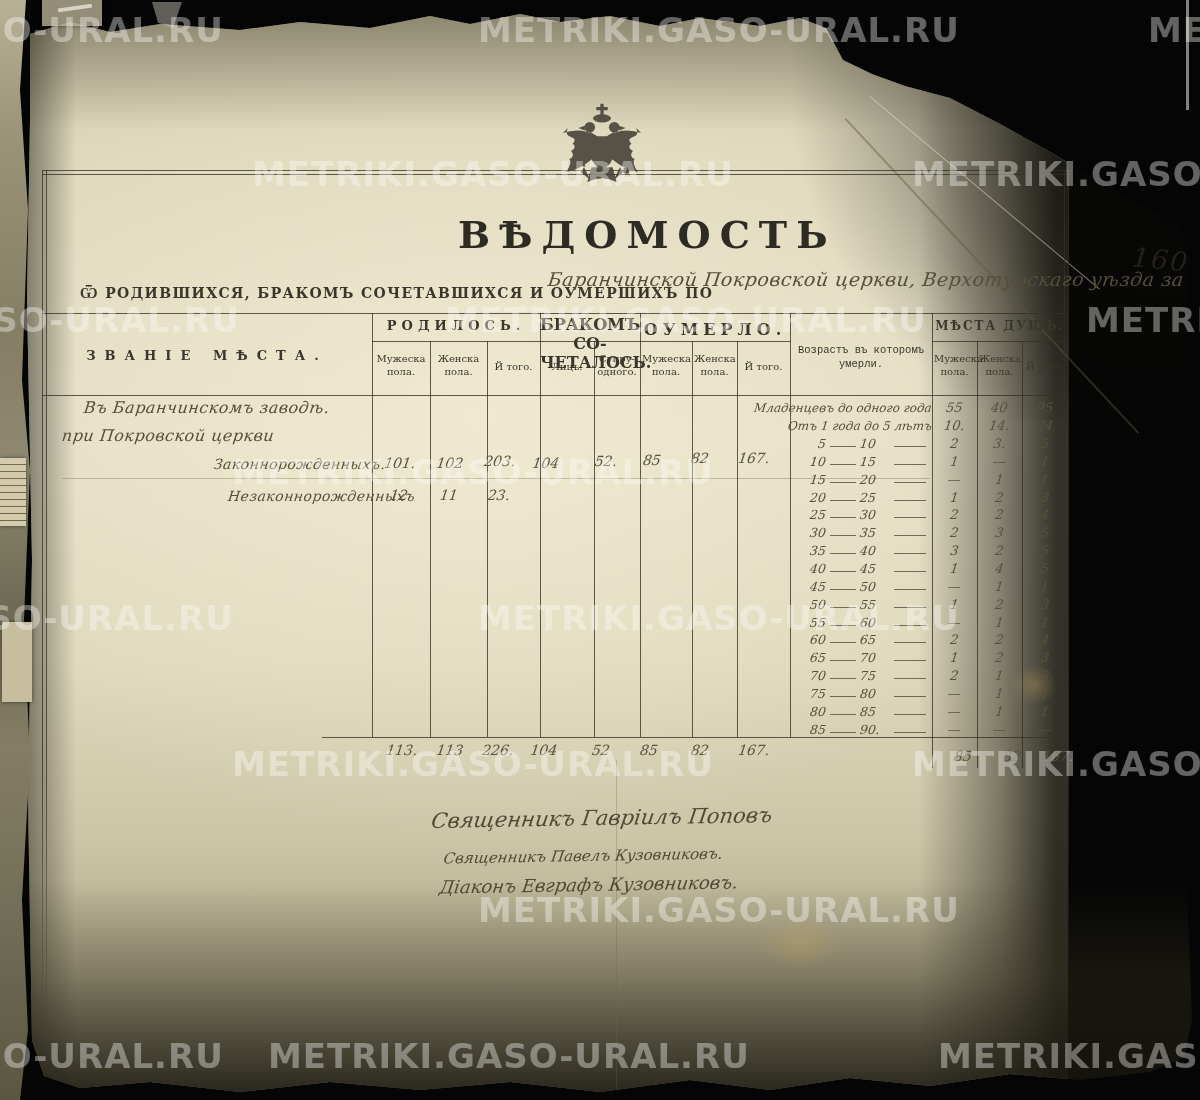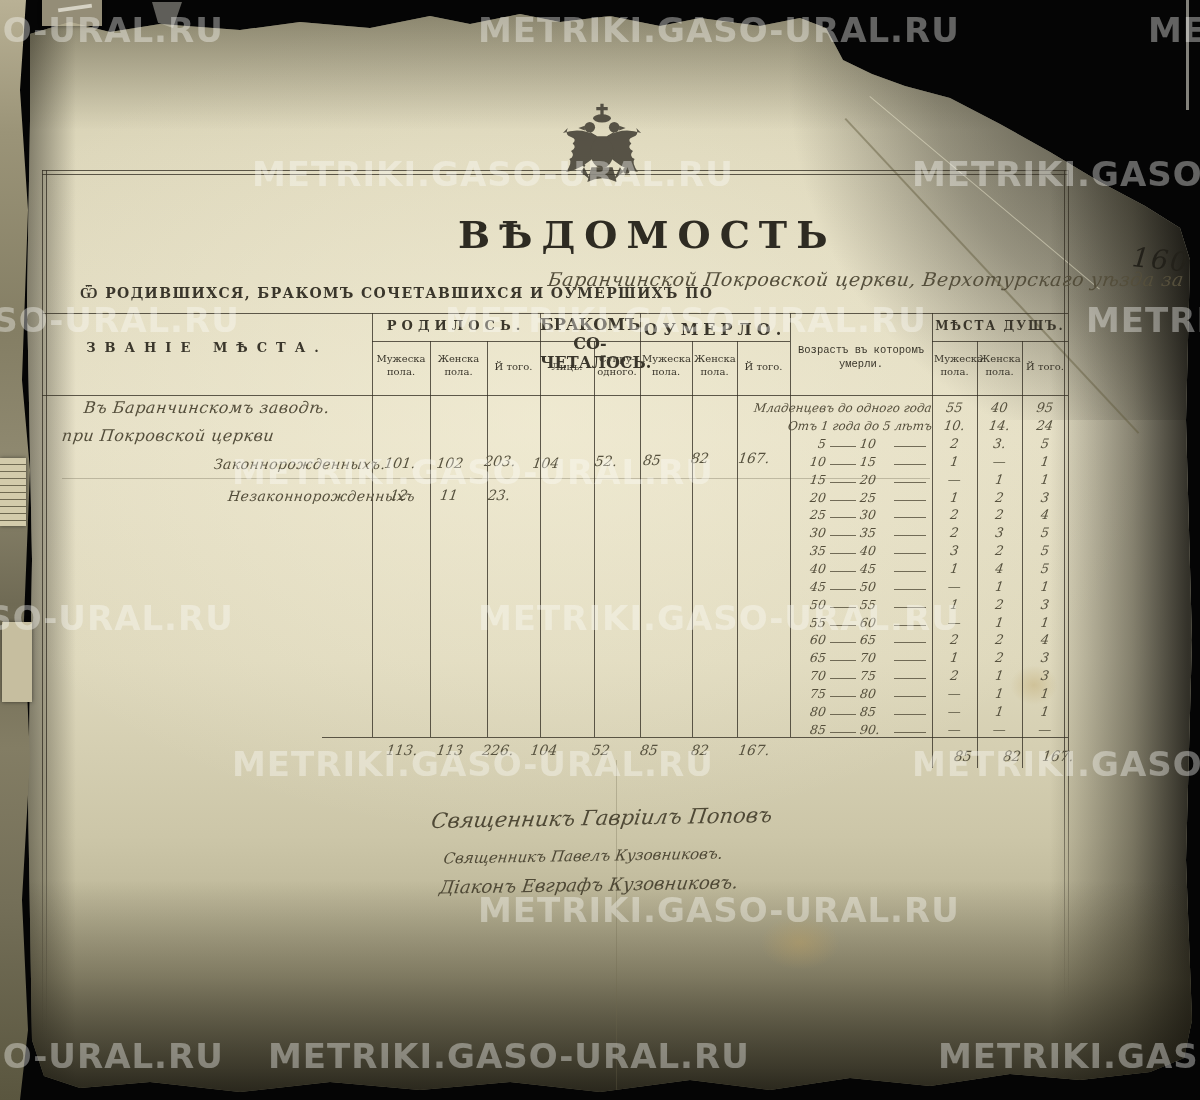--- a/index.html
+++ b/index.html
@@ -1,19 +1,19 @@
 <!DOCTYPE html>
 <html><head>
 <meta charset="utf-8">
 <style>
   html,body{margin:0;padding:0;background:#000;}
   .stage{position:relative;width:1200px;height:1100px;background:#050505;overflow:hidden;
          font-family:"DejaVu Serif",serif;}
   
-  .page{position:absolute;left:0;top:0;width:1200px;height:1100px;
+  .page{position:absolute;left:0;top:0;width:1068px;height:1100px;
     background:
       radial-gradient(ellipse 900px 600px at 45% 38%, rgba(248,243,220,.55), rgba(0,0,0,0) 70%),
       linear-gradient(180deg,#cfc9ab 0%,#ddd7bb 14%,#e4dec4 40%,#ded8bc 60%,#ccc6a8 76%,#b1ab8d 88%,#8f8a6f 97%,#6b6750 100%);
     clip-path:polygon(30px 34px,70px 22px,110px 32px,160px 24px,240px 30px,300px 22px,370px 28px,
       430px 16px,470px 24px,520px 14px,560px 22px,610px 16px,660px 26px,700px 18px,760px 26px,
       800px 18px,826px 28px,843px 60px,872px 74px,905px 86px,950px 98px,1000px 124px,1050px 152px,
       1100px 182px,1145px 206px,1180px 228px,1190px 260px,1186px 420px,1192px 640px,1186px 860px,
       1192px 1020px,1184px 1058px,1150px 1072px,1080px 1080px,1010px 1074px,930px 1086px,850px 1078px,
       770px 1090px,690px 1080px,600px 1092px,510px 1082px,420px 1090px,330px 1082px,240px 1092px,
       150px 1082px,80px 1088px,44px 1076px,32px 1040px,28px 800px,32px 560px,27px 300px,30px 120px);}
@@ -136,21 +136,21 @@
     <div class="vl" style="left:932px;top:313px;height:455px;"></div>
 
     <div class="vl" style="left:430px;top:341px;height:396px;"></div>
     <div class="vl" style="left:487px;top:341px;height:396px;"></div>
     <div class="vl" style="left:594px;top:341px;height:396px;"></div>
     <div class="vl" style="left:692px;top:341px;height:396px;"></div>
     <div class="vl" style="left:737px;top:341px;height:396px;"></div>
     <div class="vl" style="left:977px;top:341px;height:427px;"></div>
     <div class="vl" style="left:1022px;top:341px;height:427px;"></div>
 
-    <div class="printed ghead" style="left:42px;top:340px;width:330px;font-size:13px;letter-spacing:9px;">ЗВАНІЕ МѢСТА.</div>
+    <div class="printed ghead" style="left:42px;top:348px;width:330px;font-size:13px;letter-spacing:9px;">ЗВАНІЕ МѢСТА.</div>
     <div class="printed ghead" style="left:372px;top:318px;width:168px;font-size:13px;letter-spacing:5px;">РОДИЛОСЬ.</div>
     <div class="printed ghead" style="left:540px;top:315px;width:100px;font-size:16px;line-height:1.2;">БРАКОМЪ СО-ЧЕТАЛОСЬ.</div>
     <div class="printed ghead" style="left:640px;top:320px;width:150px;font-size:16px;letter-spacing:5px;">ОУМЕРЛО.</div>
     <div class="printed ghead" style="left:932px;top:319px;width:136px;font-size:12px;letter-spacing:2px;">МѢСТА ДУШЪ.</div>
     <div class="printed shead" style="left:792px;top:344px;width:138px;font-size:10.5px;font-family:Liberation Mono, monospace;">Возрастъ въ которомъ умерли.</div>
 
     <div class="printed shead" style="left:374px;top:352px;width:54px;">Мужеска пола.</div>
     <div class="printed shead" style="left:432px;top:352px;width:53px;">Женска пола.</div>
     <div class="printed shead" style="left:489px;top:360px;width:49px;">Й того.</div>
     <div class="printed shead" style="left:542px;top:360px;width:50px;">Лицъ.</div>

